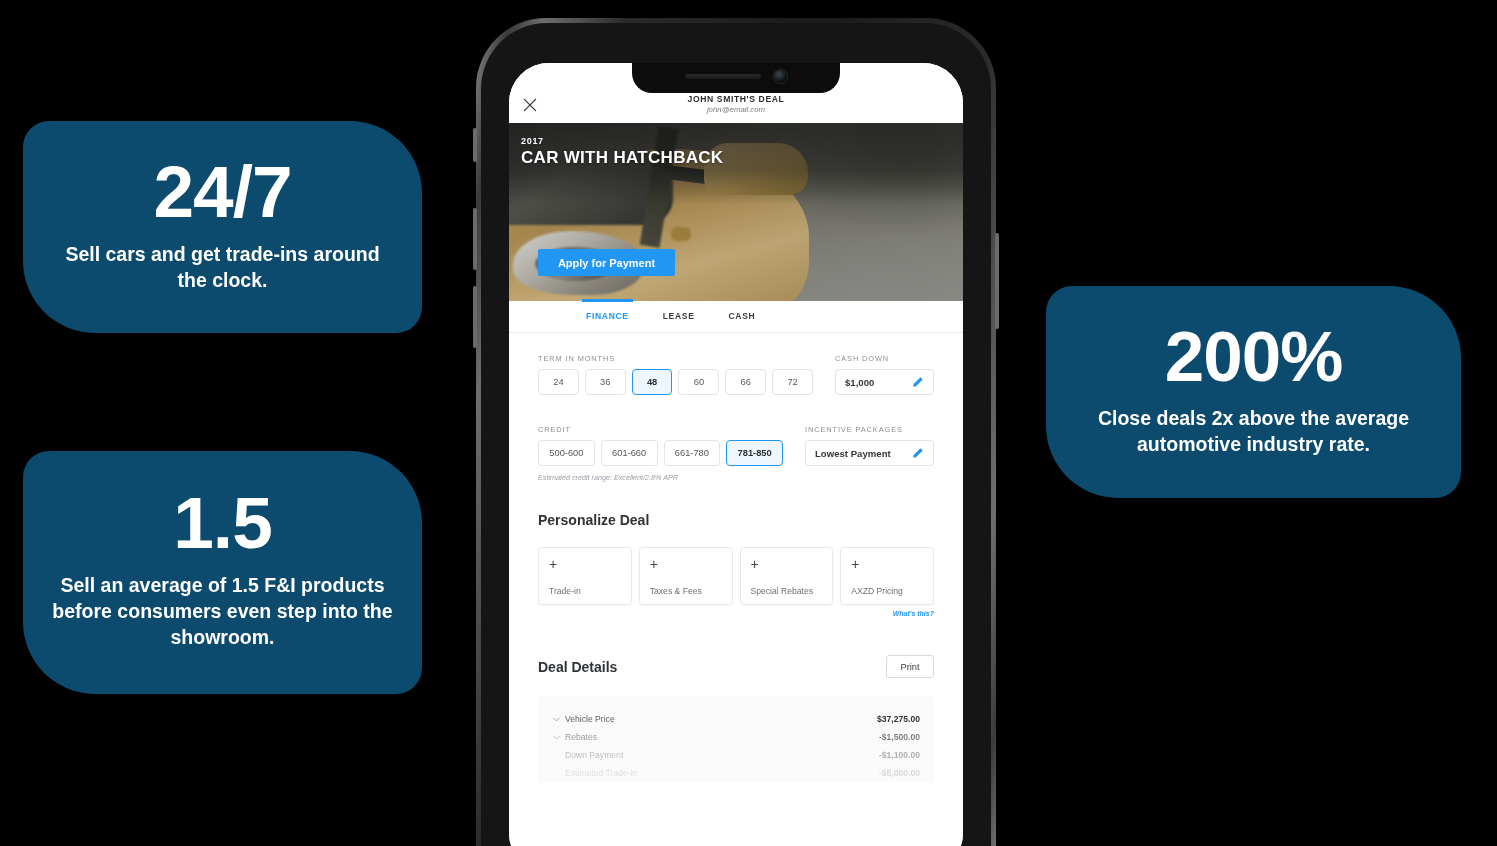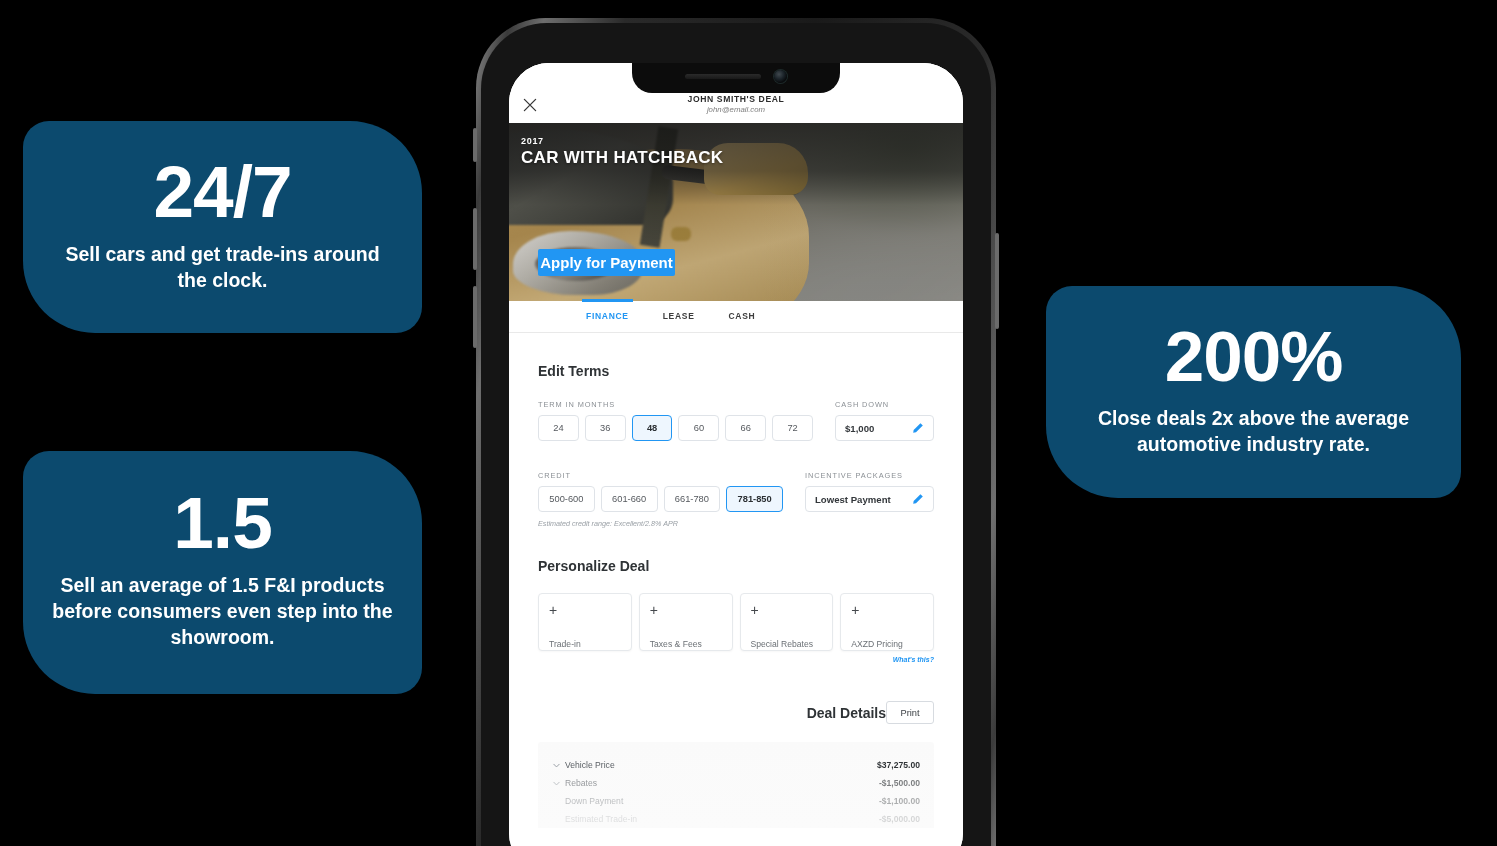--- a/index.html
+++ b/index.html
@@ -208,21 +208,21 @@
   .price-apr-unit { font-size: 9.5px; font-style: italic; font-weight: bold; margin-left: 3px; }
   .price-pay  { font-size: 25px; font-weight: bold; }
   .price-pay-unit { font-size: 9.5px; font-style: italic; margin-left: 3px; }
 
   .apply-btn {
     position: absolute; left: 29px; top: 126px;
     width: 137px; height: 27px;
     background: #2196F3; color: #fff;
     border: none; border-radius: 2px;
     font-family: "Liberation Sans", sans-serif;
-    font-size: 15px; font-weight: bold; cursor: pointer;
+    font-size: 11px; font-weight: bold; cursor: pointer;
   }
 
   
   .tabs {
     display: flex; gap: 26px; padding: 0 29px;
     border-bottom: 1px solid #e9e9e9; background: #fff;
   }
   .tab {
     position: relative; padding: 10px 4px 11px;
     font-size: 8.5px; font-weight: bold; letter-spacing: 0.7px; color: #3d3d3d;
@@ -276,30 +276,30 @@
 
   
   .pers-grid { display: flex; gap: 7px; margin-top: 19px; }
   .pers-card {
     flex: 1 1 0; height: 58px;
     border: 1px solid #e6e9ec; border-radius: 4px; background: #fff;
     padding: 9px 8px 0 10px; cursor: pointer;
     box-shadow: 0 1px 2px rgba(0,0,0,.035);
   }
   .pers-plus { font-size: 14px; color: #44484c; line-height: 1; font-weight: 300; }
-  .pers-label { font-size: 8.6px; color: #6b7075; margin-top: 22px; white-space: nowrap; }
+  .pers-label { font-size: 8.6px; color: #6b7075; margin-top: 15px; white-space: nowrap; }
   .whats-this {
     display: block; text-align: right; margin-top: 5px;
     font-size: 7px; font-style: italic; font-weight: bold;
     color: #2196F3; text-decoration: none; cursor: pointer;
   }
 
   
   .dd-head {
-    display: flex; align-items: center; justify-content: flex-end;
+    display: flex; align-items: center; justify-content: space-between;
     margin-top: 38px;
   }
   .print-btn {
     width: 48px; height: 23px; border: 1px solid #d7dbe0; border-radius: 3px;
     background: #fff; color: #3c4045;
     font-family: "Liberation Sans", sans-serif;
     font-size: 9.3px; cursor: pointer;
   }
   .dd-table {
     margin-top: 18px;
@@ -390,21 +390,20 @@
           <button class="apply-btn">Apply for Payment</button>
         </div>
 
         <div class="tabs">
           <button class="tab active">FINANCE</button>
           <button class="tab">LEASE</button>
           <button class="tab">CASH</button>
         </div>
 
         <div class="section">
-          <div class="section-title">Edit Terms</div>
 
           <div class="terms-grid">
             <div class="terms-left">
               <div class="field-label">TERM IN MONTHS</div>
               <div class="chip-row">
                 <button class="chip">24</button>
                 <button class="chip">36</button>
                 <button class="chip selected">48</button>
                 <button class="chip">60</button>
                 <button class="chip">66</button>

